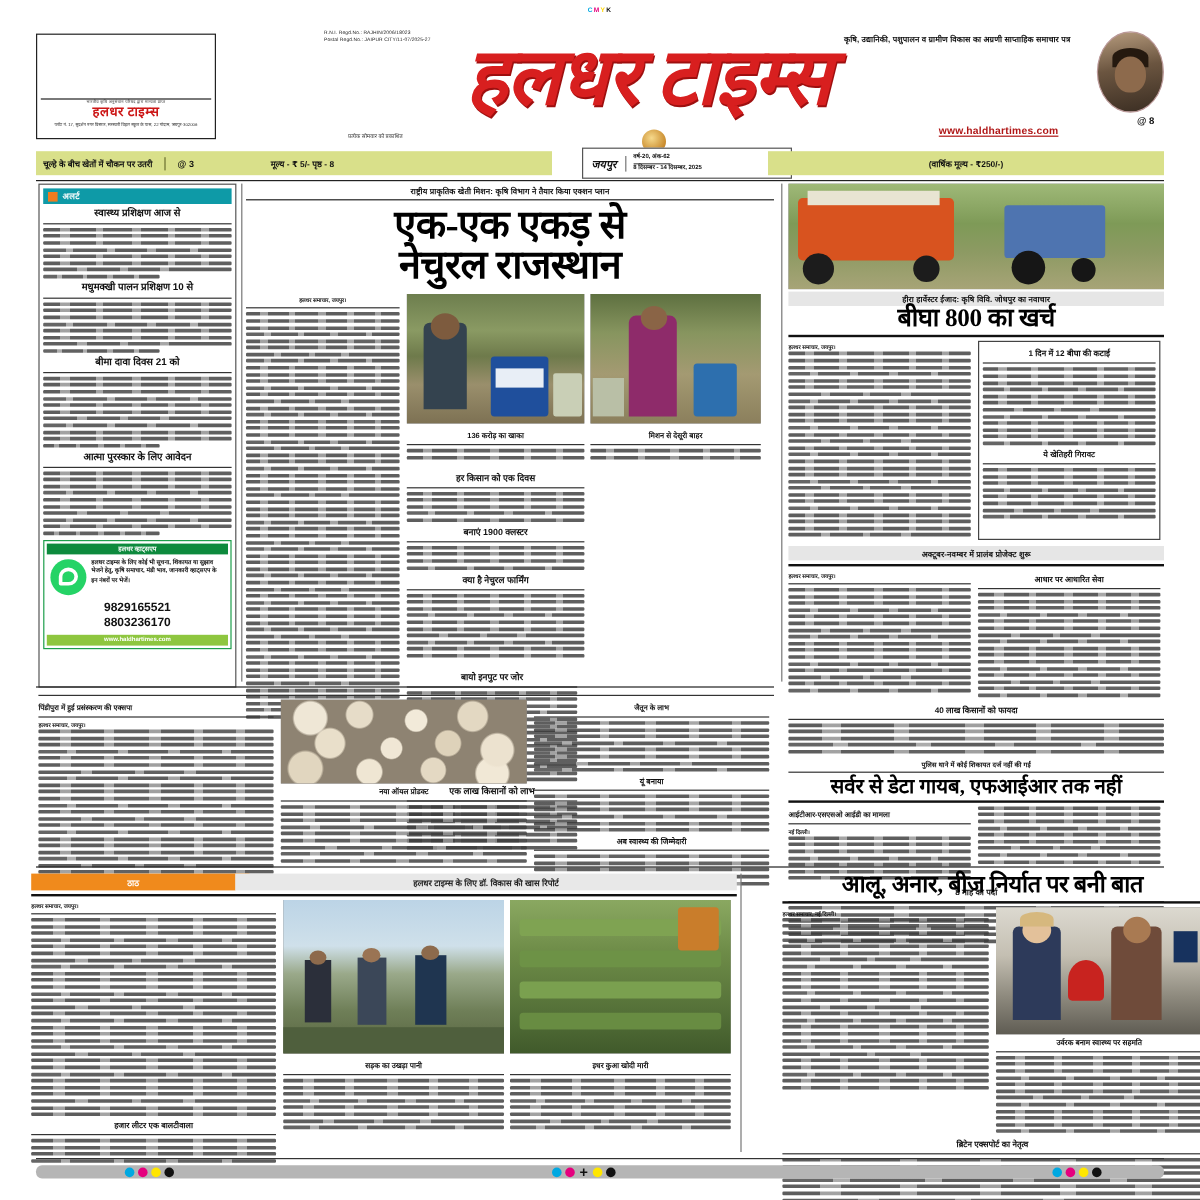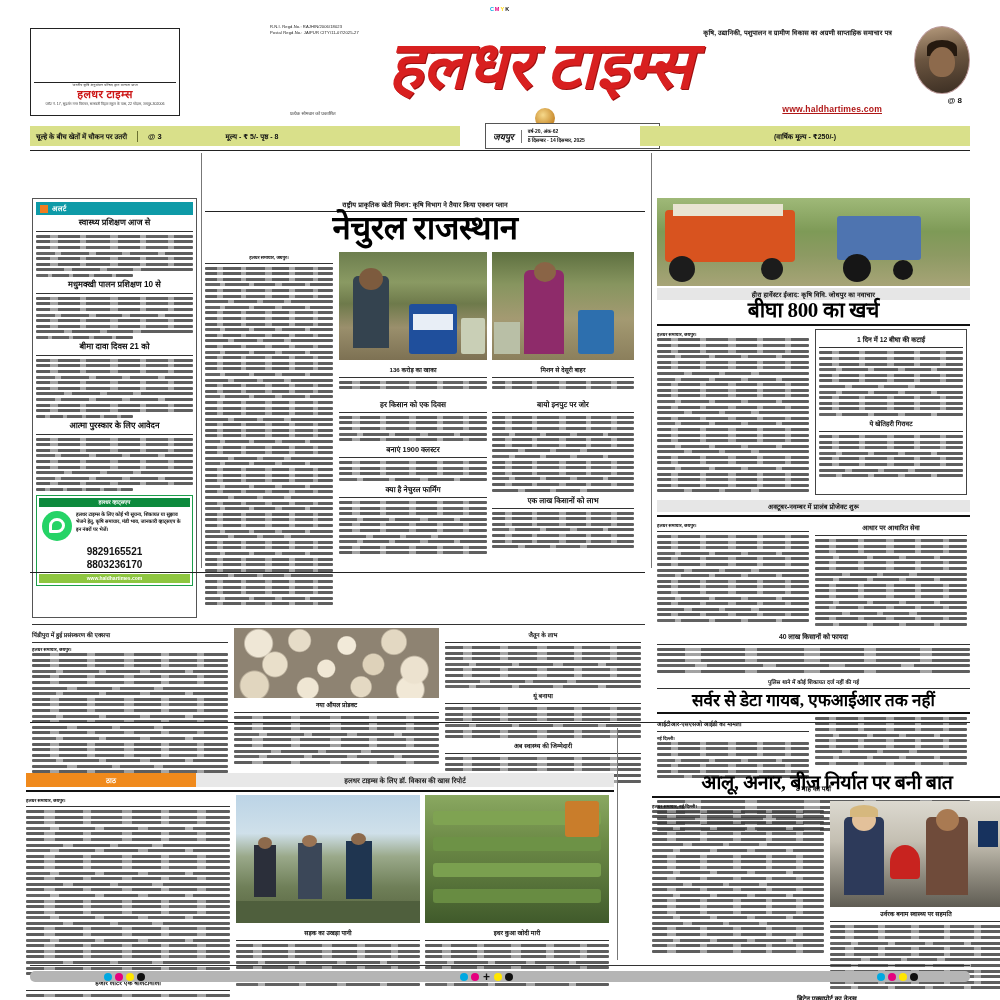--- a/index.html
+++ b/index.html
@@ -64,21 +64,21 @@
   .ib-box{position:absolute;left:455px;top:-3px;width:175px;height:26px;border:1px solid #555;
           background:#fff;display:flex;align-items:center;box-sizing:border-box;}
   .ib-city{font-size:9px;font-weight:bold;font-style:italic;color:#111;padding:0 7px;border-right:1px solid #777;}
   .ib-dates{padding-left:6px;font-size:5px;line-height:1.45;color:#111;font-weight:bold;}
   .ib-dates .vol{border-bottom:1px solid #555;padding-bottom:1px;display:inline-block;}
   .ib-annual{font-size:7px;font-weight:bold;color:#111;}
 
   .rule{position:absolute;background:#222;}
 
   
-  .sec{position:absolute;box-sizing:border-box;margin-top:45px;}
+  .sec{position:absolute;box-sizing:border-box;}
   .hr-thin{height:1px;background:#333;width:100%;margin:3px 0;}
   .hr-thick{height:2px;background:#111;width:100%;margin:3px 0;}
 
   .alert-tab{height:13px;background:#0e9aa7;display:flex;align-items:center;padding:0 4px;gap:4px;}
   .alert-sq{width:8px;height:8px;background:#f07c1f;}
   .alert-txt{color:#fff;font-size:7px;font-weight:bold;letter-spacing:.3px;}
 
   .brief-h{font-size:8.2px;font-weight:bold;text-align:center;color:#111;line-height:1.2;margin:3px 0 1px;}
 
   .kicker{height:12px;background:#e6e6e6;display:flex;align-items:center;justify-content:center;
@@ -272,20 +272,21 @@
       </div>
       <div class="wa-foot">
         <span>www.haldhartimes.com</span>
       </div>
     </div>
   </div>
 
   <div class="sec" style="left:205px;top:153px;width:440px;height:415px;">
     <div class="kicker plain" style="border-bottom:1px solid #222;height:13px;">राष्ट्रीय प्राकृतिक खेती मिशन: कृषि विभाग ने तैयार किया एक्शन प्लान</div>
 
+    <div class="headline h-main" style="margin-top:5px;">एक-एक एकड़ से</div>
     <div class="headline h-main">नेचुरल राजस्थान</div>
 
     <div style="display:flex;gap:6px;margin-top:6px;">
 
       <div style="width:128px;">
         <div class="byline" style="text-align:center;">हलधर समाचार, जयपुर।</div>
         <div class="hr-thin"></div>
         <div class="lines">
           <span></span>
             <span></span>
@@ -382,21 +383,21 @@
           <div style="width:142px;">
             <div class="cap">मिशन से देसूरी बाहर</div>
             <div class="hr-thin"></div>
             <div class="lines">
                 <span></span>
                 <span></span>
               </div>
           </div>
         </div>
 
-        <div style="display:flex;gap:5px;margin-top:4px;">
+        <div style="display:flex;gap:5px;margin-top:4px;flex-direction:column;">
           <div style="width:148px;">
             <div class="subhead">हर किसान को एक दिवस</div>
             <div class="hr-thin"></div>
             <div class="lines">
                 <span></span>
                 <span></span>
                 <span></span>
                 <span></span>
                 <span></span>
               </div>

